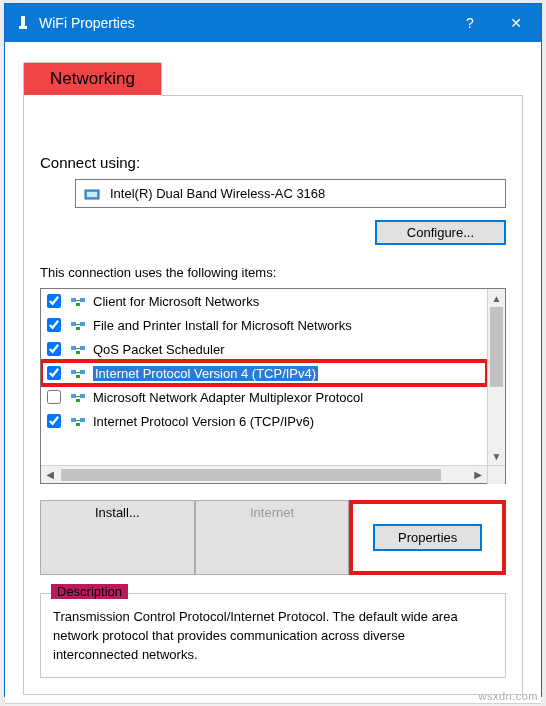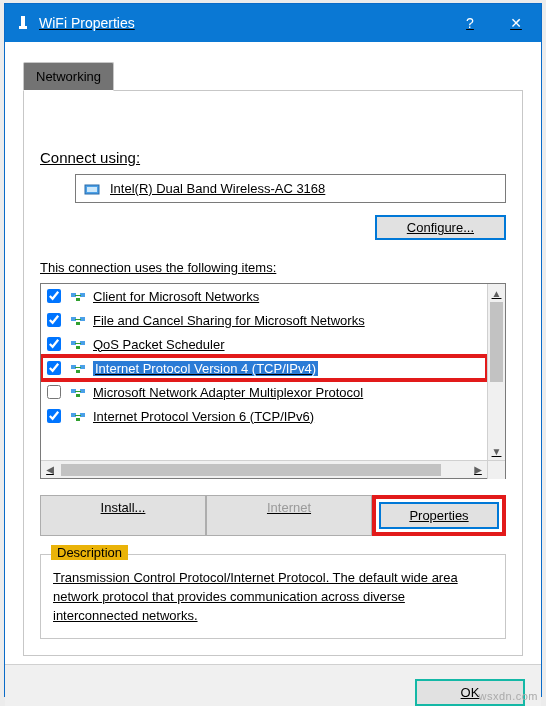--- a/index.html
+++ b/index.html
@@ -15,21 +15,20 @@
   .window {
     position: absolute;
     left: 4px;
     top: 3px;
     width: 538px;
     height: 694px;
     background: #fff;
     border: 1px solid #0a6bc8;
     display: flex;
     flex-direction: column;
-    text-decoration: underline;
   }
   .titlebar {
     height: 38px;
     background: #0a78d4;
     color: #fff;
     display: flex;
     align-items: center;
     padding: 0 2px 0 10px;
     font-size: 14px;
   }
@@ -46,27 +45,27 @@
     flex: 1;
     background: #fff;
     padding: 20px 18px 8px 18px;
     display: flex;
     flex-direction: column;
   }
   .tab-area { position: relative; }
   .tab {
     position: relative;
     display: inline-block;
-    padding: 6px 12px;
-    background: #737373;
+    padding: 6px 26px;
+    background: #ef4444;
     border: 1px solid #c7c7c7;
     border-bottom: 1px solid #fff;
     border-radius: 2px 2px 0 0;
     z-index: 2;
-    font-size: 13px;
+    font-size: 17px;
   }
   .tab-panel {
     border: 1px solid #c7c7c7;
     margin-top: -1px;
     padding: 18px 16px 16px 16px;
     position: relative;
     z-index: 1;
   }
   .label { font-size: 15px; color: #000; margin-bottom: 8px; margin-top: 40px; }
   .adapter-box {
@@ -180,36 +179,36 @@
     display: flex;
     justify-content: space-between;
     margin-top: 16px;
     gap: 0;
   }
   .triple-btns .btn { flex: 1; min-width: 0; }
   .btn.disabled { color: #9a9a9a; }
   .btn.prop { border: 2px solid #0078d7; }
   .prop-red-wrap {
     border: 4px solid #e21a1a;
-    padding: 3px;
+    padding: 20px;
     flex: 1;
     display: flex;
   }
   .prop-red-wrap .btn { flex: 1; min-width: 0; }
   .group {
     margin-top: 18px;
     border: 1px solid #c7c7c7;
     padding: 14px 12px 12px 12px;
     position: relative;
   }
   .group-title {
     position: absolute;
     top: -10px;
     left: 10px;
-    background: #eab308;
+    background: #be185d;
     padding: 0 6px;
     font-size: 13px;
   }
   .desc-text {
     font-size: 13px;
     line-height: 1.45;
     color: #000;
   }
   .footer {
     background: #f0f0f0;
@@ -289,21 +288,21 @@
                   <span class="item-label">Client for Microsoft Networks</span>
                 </div>
                 <div class="list-row">
                   <input type="checkbox" checked="" style="">
                   <span class="icon-net"><svg width="18" height="14" viewBox="0 0 18 14">
                       <rect x="2" y="4" width="5" height="4" fill="#4aa0e8"></rect>
                       <rect x="11" y="4" width="5" height="4" fill="#4aa0e8"></rect>
                       <rect x="6" y="6" width="6" height="1" fill="#30a030"></rect>
                       <rect x="7" y="9" width="4" height="3" fill="#30a030"></rect>
                     </svg></span>
-                  <span class="item-label">File and Cancel Sharing for Microsoft Networks</span>
+                  <span class="item-label">File and Printer Install for Microsoft Networks</span>
                 </div>
                 <div class="list-row">
                   <input type="checkbox" checked="" style="">
                   <span class="icon-net"><svg width="18" height="14" viewBox="0 0 18 14">
                       <rect x="2" y="4" width="5" height="4" fill="#4aa0e8"></rect>
                       <rect x="11" y="4" width="5" height="4" fill="#4aa0e8"></rect>
                       <rect x="6" y="6" width="6" height="1" fill="#30a030"></rect>
                       <rect x="7" y="9" width="4" height="3" fill="#30a030"></rect>
                     </svg></span>
                   <span class="item-label">QoS Packet Scheduler</span>

